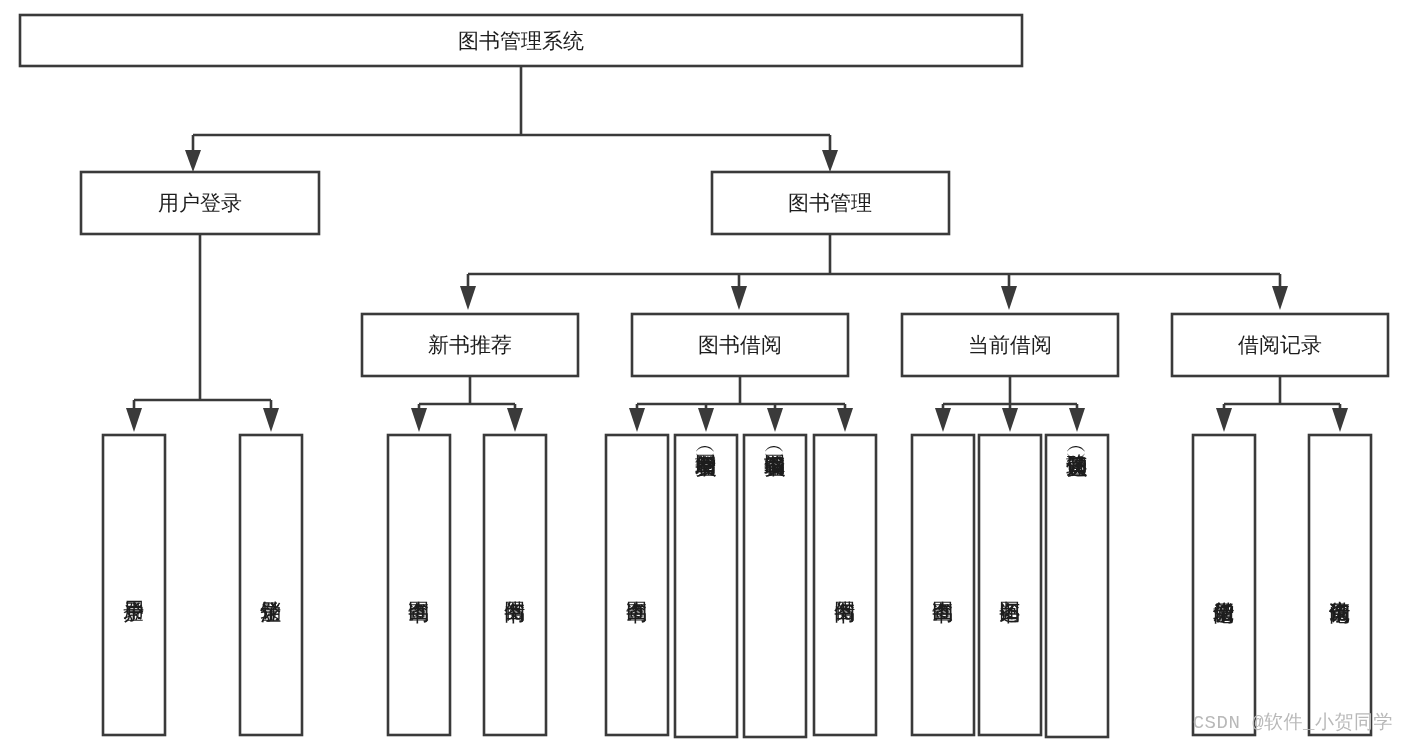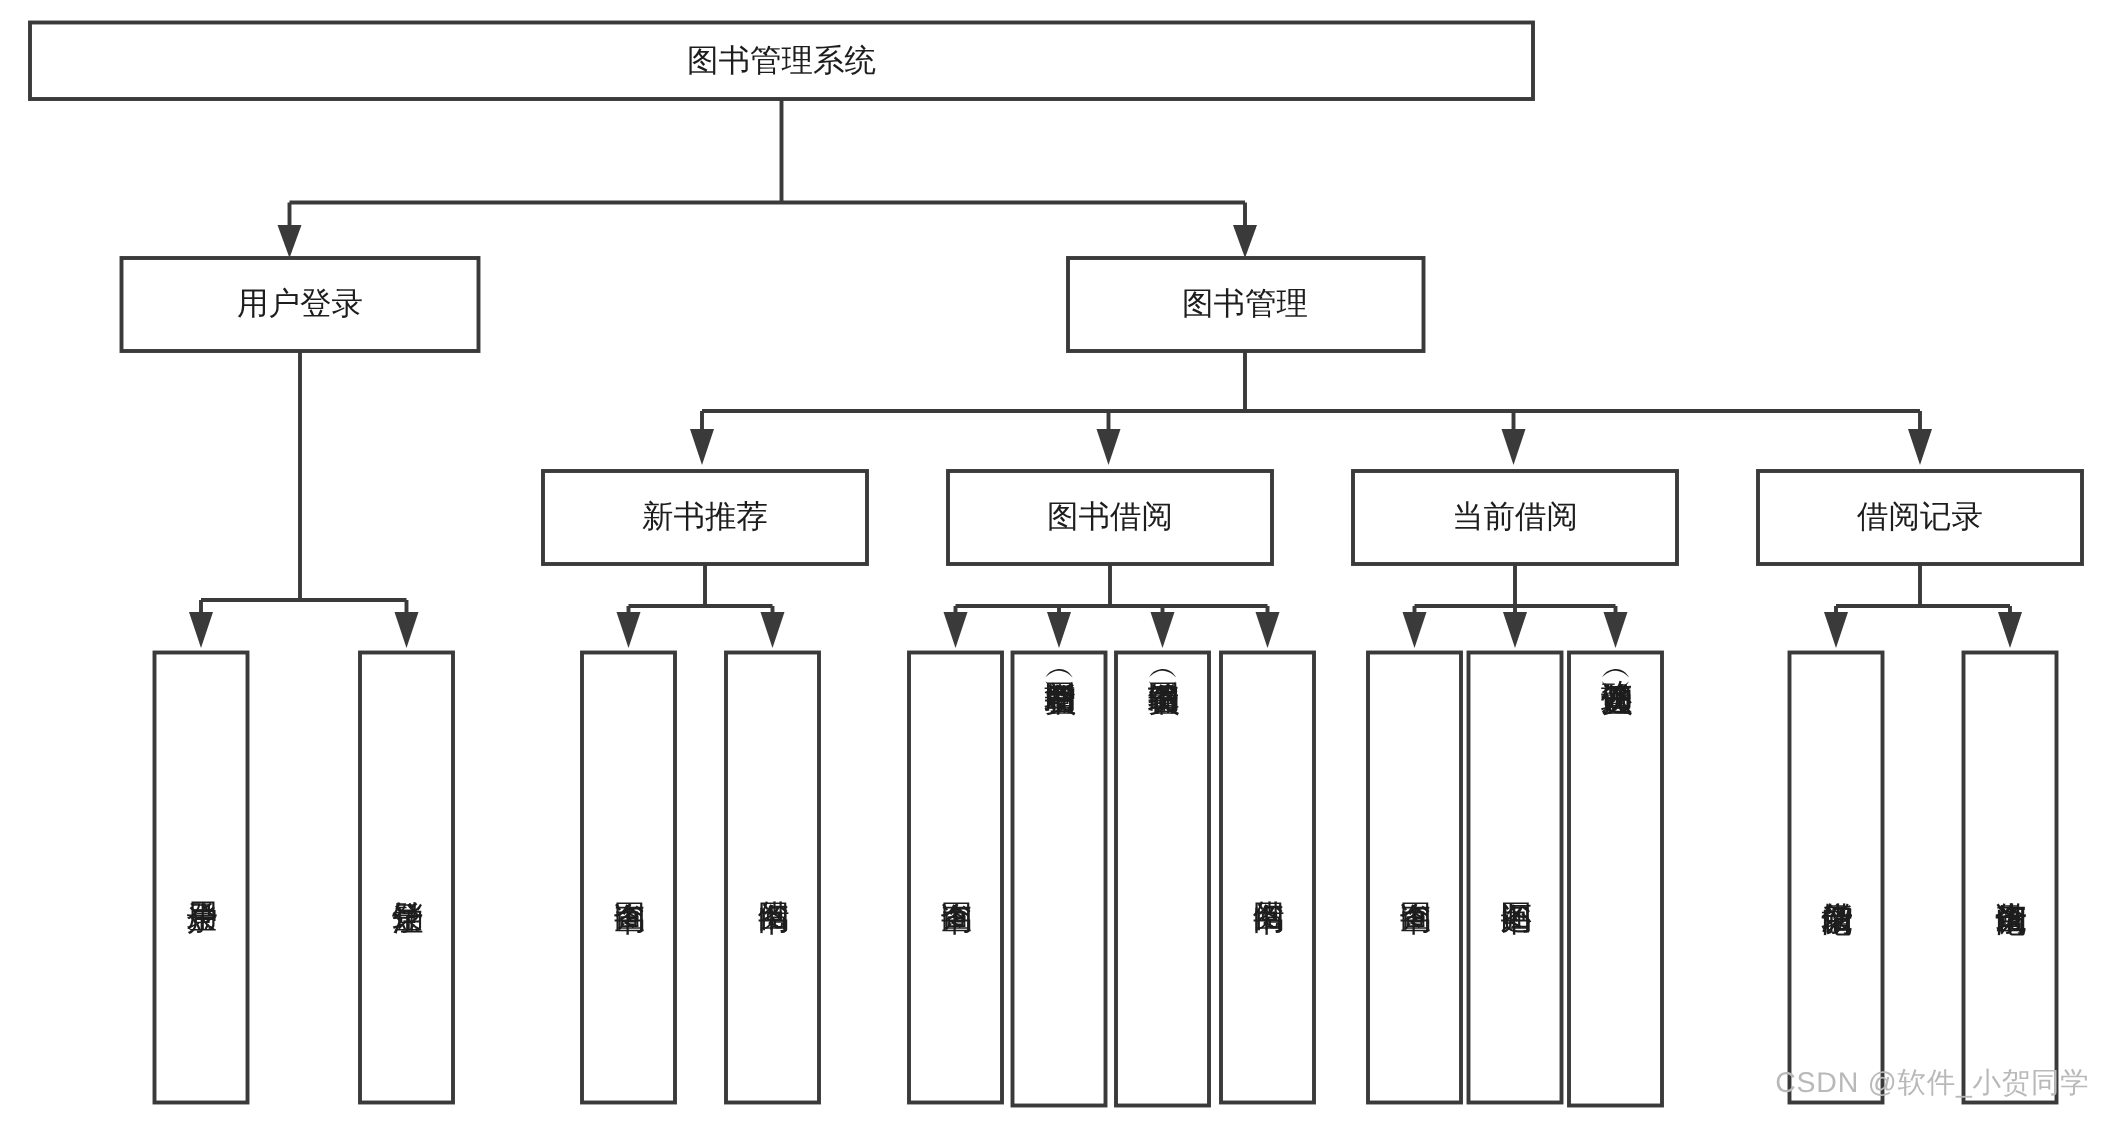--- a/index.html
+++ b/index.html
@@ -68,21 +68,21 @@
     writing-mode: vertical-rl;
     text-orientation: upright;
     letter-spacing: 0.5px;
     white-space: nowrap;
     text-align: center;
   }
   .watermark {
     position: absolute;
     right: 12px;
     bottom: 8px;
-    font-family: Liberation Sans, sans-serif;
+    font-family: Liberation Mono, monospace;
     font-size: 19px;
     color: #b9b9b9;
     letter-spacing: 0.5px;
     white-space: nowrap;
     user-select: none;
   }
 </style>
 </head>
 <body>
 

